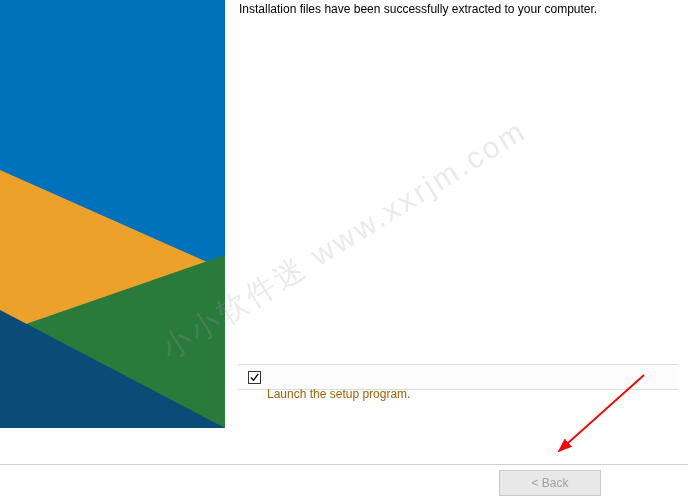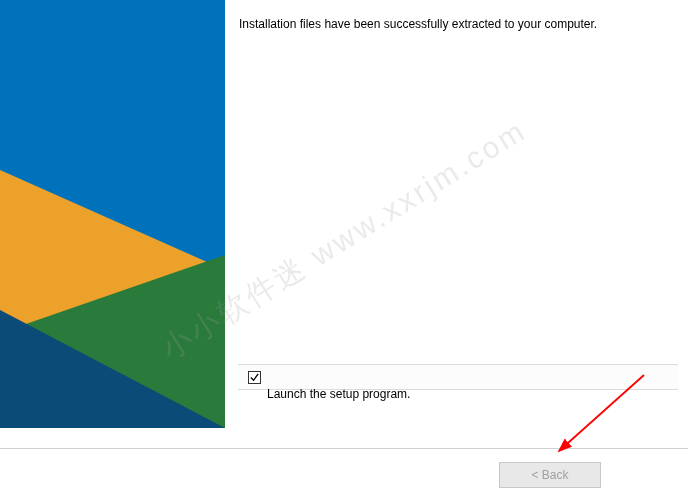--- a/index.html
+++ b/index.html
@@ -26,21 +26,21 @@
     }
     .sidebar svg {
       display: block;
     }
     .content {
       position: absolute;
       left: 225px;
       top: 0;
       right: 0;
       height: 428px;
-      padding: 16px 14px;
+      padding: 1px 14px;
     }
     .message {
       color: #000;
       font-size: 12px;
       line-height: 1.4;
     }
     .checkbox-row {
       position: absolute;
       left: 238px;
       right: 10px;
@@ -63,29 +63,29 @@
       justify-content: center;
       margin-right: 6px;
       cursor: pointer;
     }
     .checkbox-box svg {
       width: 11px;
       height: 11px;
     }
     .checkbox-label {
       font-size: 12px;
-      color: #000000;
+      color: #a16207;
       margin-top: 33px;
     }
     .button-bar {
       position: absolute;
       left: 0;
       right: 0;
       bottom: 0;
-      height: 52px;
+      height: 36px;
       border-top: 1px solid #d0d0d0;
       display: flex;
       align-items: center;
       justify-content: flex-end;
       padding-right: 87px;
       gap: 0;
     }
     .btn {
       width: 102px;
       height: 26px;

